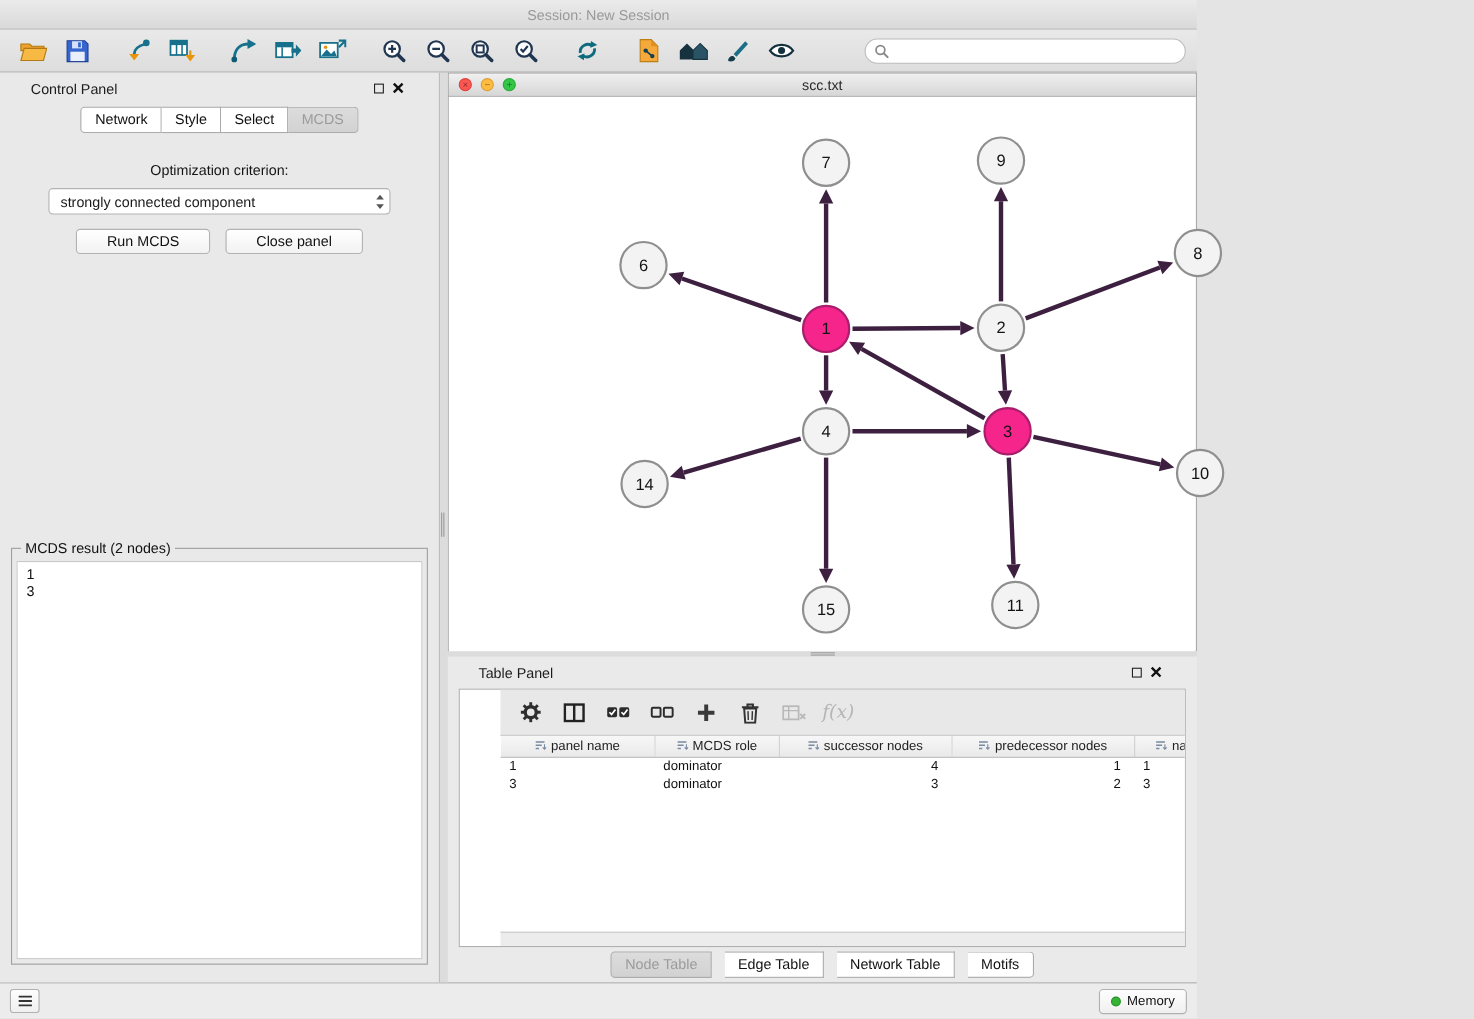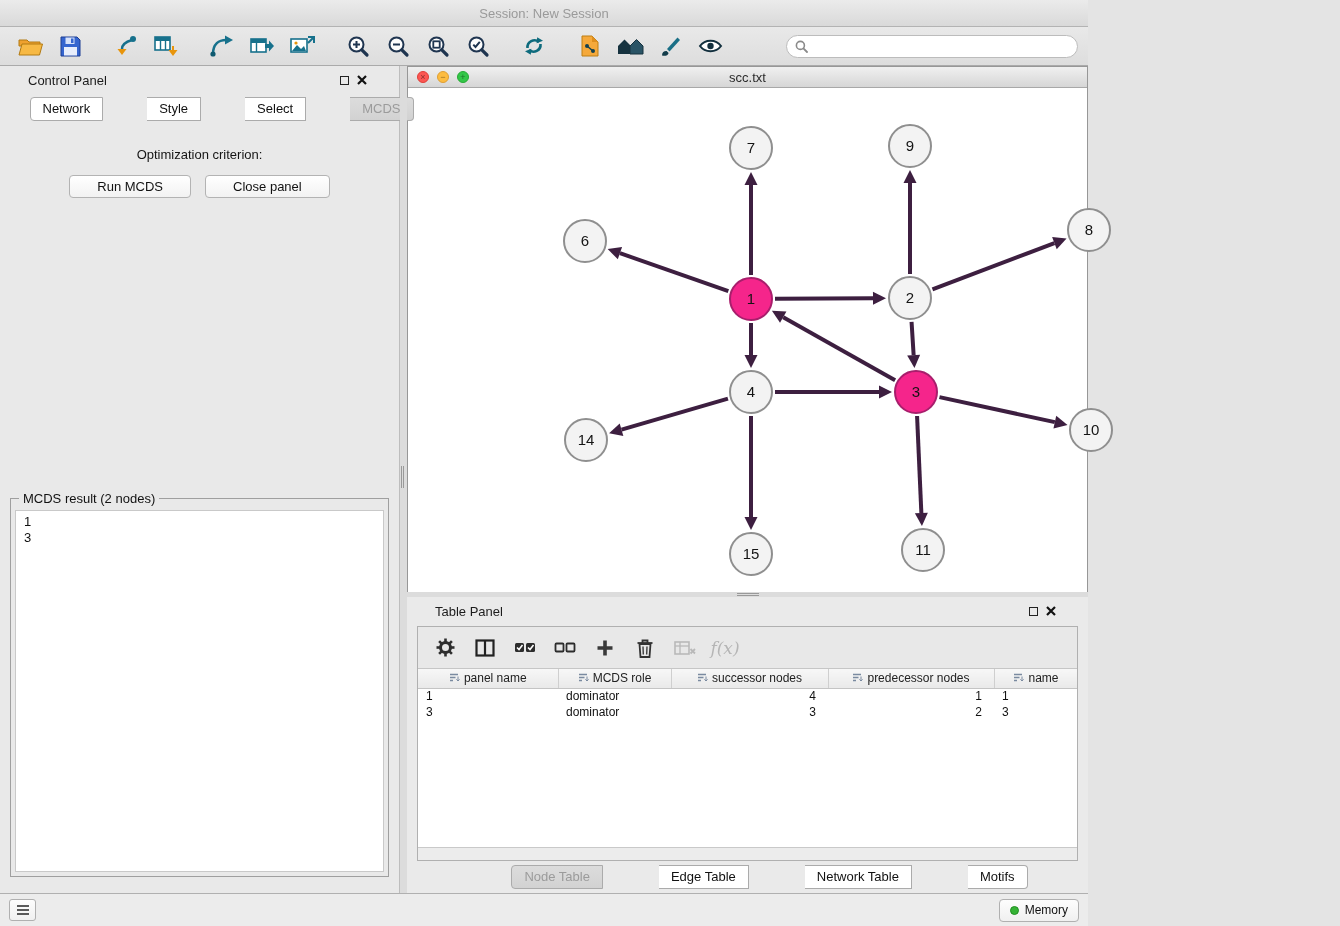--- a/index.html
+++ b/index.html
@@ -61,21 +61,21 @@
   .panel-header .spacer { flex:1; }
   .mini-btn {
     width:18px; height:18px; border:none; background:transparent;
     display:flex; align-items:center; justify-content:center; cursor:default;
   }
   .float-glyph { width:9px; height:9px; border:1.5px solid #222; background:transparent; display:inline-block; }
 
   .tabbar { display:flex; justify-content:center; align-items:center; margin-top:3px; }
   .tab {
     background:#ffffff; border:1px solid #ababab; border-left:none;
-    padding:3px 12px 4px; font-size:13px; color:#111; white-space:nowrap; cursor:default;margin-left:44px;
+    padding:3px 12px 4px; font-size:13px; color:#111; white-space:nowrap; cursor:default;
   }
   .tab:first-child { border-left:1px solid #ababab; border-radius:4px 0 0 4px; }
   .tab:last-child { border-radius:0 4px 4px 0; }
   .tab.active { background:linear-gradient(#dcdcdc,#d2d2d2); color:#9b9b9b; }
 
   .cp-body { text-align:center; }
   .opt-label { margin-top:26px; font-size:13px; color:#151515; }
   .dropdown {
     margin:9px auto 0; width:311px; height:24px;
     background:#ffffff; border:1px solid #b3b3b3; border-radius:4px;
@@ -131,21 +131,21 @@
   .tl span { position:absolute; inset:0; display:flex; align-items:center; justify-content:center; font-size:9px; color:rgba(0,0,0,.45); }
   .tl.red    { background:#fc5753; border:1px solid #df3e38; }
   .tl.yellow { background:#fdbc40; border:1px solid #de9f34; }
   .tl.green  { background:#33c748; border:1px solid #27aa35; }
   .graph-area { flex:1; background:#ffffff; }
 
   
   .table-panel { flex:1; background:#eaeaea; display:flex; flex-direction:column; min-height:0; }
   .table-frame {
     margin:1px 10px 0; border:1px solid #b0b0b0; background:#ffffff;
-    flex:1; display:flex; flex-direction:column; min-height:0;
+    flex:1; display:flex; flex-direction:column; min-height:0;padding-left:37px;
   }
   .tp-toolbar {
     height:42px; flex:0 0 42px; background:#e8e8e8; border-bottom:1px solid #c6c6c6;
     display:flex; align-items:center; padding-left:12px; gap:10px;
   }
   .tp-btn {
     min-width:30px; height:30px; border:none; background:transparent;
     display:flex; align-items:center; justify-content:center; cursor:default;
   }
   .fx { font-family:"DejaVu Serif","Liberation Serif",serif; font-style:italic; font-size:17px; color:#b5b5b5; }
@@ -344,20 +344,27 @@
 
       <div class="tabbar" id="cp-tabs">
           <div class="tab">Network</div>
           <div class="tab">Style</div>
           <div class="tab">Select</div>
           <div class="tab active">MCDS</div>
         </div>
 
       <div class="cp-body">
         <div class="opt-label">Optimization criterion:</div>
+        <div class="dropdown">
+          <span class="dd-value">strongly connected component</span>
+          <svg width="9" height="15" viewBox="0 0 9 15">
+            <path d="M4.5 1 L8 5.4 H1 z" fill="#555"></path>
+            <path d="M4.5 14 L1 9.6 H8 z" fill="#555"></path>
+          </svg>
+        </div>
         <div class="btn-row">
           <button class="push-btn">Run MCDS</button>
           <button class="push-btn">Close panel</button>
         </div>
       </div>
 
       <fieldset class="result-fieldset">
         <legend>MCDS result (2 nodes)</legend>
         <div class="result-box" id="result-list">
             <div class="result-line">1</div>

